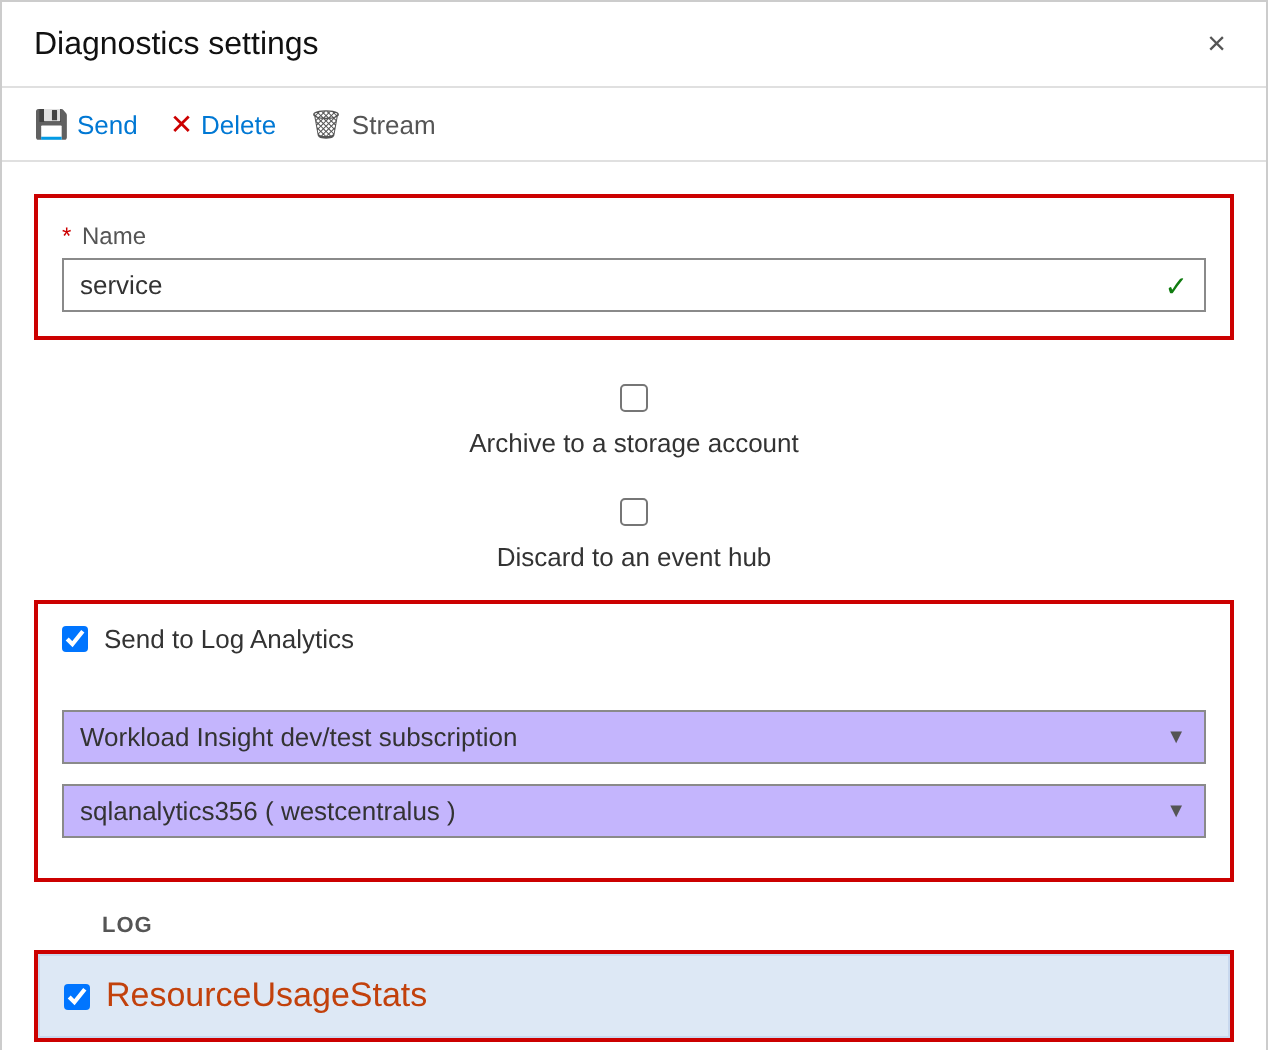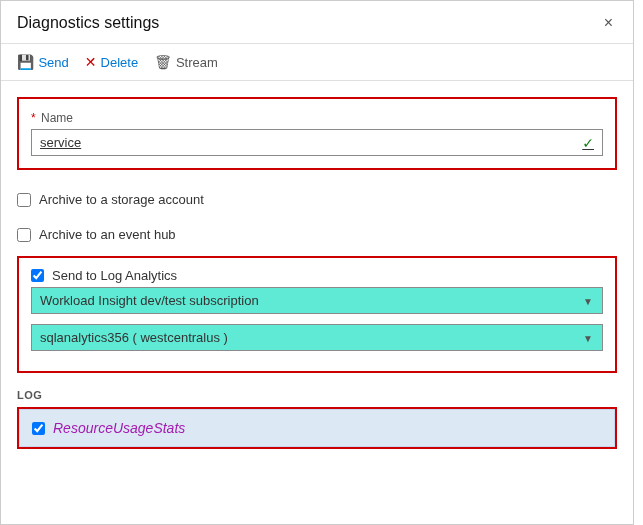--- a/index.html
+++ b/index.html
@@ -94,21 +94,20 @@
       border: 2px solid #c00;
       margin-bottom: 12px;
       padding: 12px;
     }
 
     .name-input-row {
       display: flex;
       align-items: center;
       border: 1px solid #8a8a8a;
       background: #fff;
-      text-decoration: underline;
     }
 
     .name-input {
       flex: 1;
       border: none;
       outline: none;
       padding: 5px 8px;
       font-size: 13px;
       color: #333;
     }
@@ -117,20 +116,21 @@
       color: #107c10;
       padding: 0 8px;
       font-size: 14px;
     }
 
     .checkbox-row {
       display: flex;
       align-items: center;
       gap: 8px;
       padding: 10px 0;
+      flex-direction: column;
     }
 
     .checkbox-row input[type="checkbox"] {
       width: 14px;
       height: 14px;
       cursor: pointer;
     }
 
     .checkbox-label {
       font-size: 13px;
@@ -141,38 +141,38 @@
       border: 2px solid #c00;
       padding: 10px 12px;
       margin-top: 4px;
       margin-bottom: 16px;
     }
 
     .log-analytics-header {
       display: flex;
       align-items: center;
       gap: 8px;
-      margin-bottom: 4px;
+      margin-bottom: 28px;
     }
 
     .section-label {
       font-size: 12px;
       color: #555;
       margin-bottom: 4px;
     }
 
     .dropdown-wrapper {
       position: relative;
       margin-bottom: 10px;
     }
 
     .dropdown {
       width: 100%;
       border: 1px solid #8a8a8a;
-      background: #5eead4;
+      background: #c4b5fd;
       padding: 5px 30px 5px 8px;
       font-size: 13px;
       color: #333;
       appearance: none;
       -webkit-appearance: none;
       cursor: pointer;
       outline: none;
     }
 
     .dropdown-arrow {
@@ -188,39 +188,39 @@
     .log-section {
       margin-top: 8px;
     }
 
     .log-section-title {
       font-size: 11px;
       font-weight: 600;
       color: #555;
       letter-spacing: 0.5px;
       margin-bottom: 6px;
+      margin-left: 34px;
     }
 
     .log-item-wrapper {
       border: 2px solid #c00;
     }
 
     .log-item {
       display: flex;
       align-items: center;
       gap: 8px;
       padding: 10px 12px;
       background: #dde8f5;
       border: 1px solid #c8d8ee;
     }
 
     .log-item-label {
-      font-size: 14px;
-      color: #a21caf;
-      font-style: italic;
+      font-size: 17px;
+      color: #c2410c;
     }
   </style>
 </head>
 <body>
 
 <div class="dialog">
 
   <div class="dialog-header">
     <span class="dialog-title">Diagnostics settings</span>
     <button class="close-btn">×</button>
@@ -254,21 +254,21 @@
       </div>
     </div>
 
     <div class="checkbox-row">
       <input type="checkbox" id="archive-cb" style="">
       <label for="archive-cb" class="checkbox-label">Archive to a storage account</label>
     </div>
 
     <div class="checkbox-row">
       <input type="checkbox" id="stream-cb" style="">
-      <label for="stream-cb" class="checkbox-label">Archive to an event hub</label>
+      <label for="stream-cb" class="checkbox-label">Discard to an event hub</label>
     </div>
 
     <div class="log-analytics-section">
       <div class="log-analytics-header">
         <input type="checkbox" id="log-analytics-cb" checked="" style="">
         <label for="log-analytics-cb" class="checkbox-label">Send to Log Analytics</label>
       </div>
 
       <div class="dropdown-wrapper">
         <select class="dropdown">

